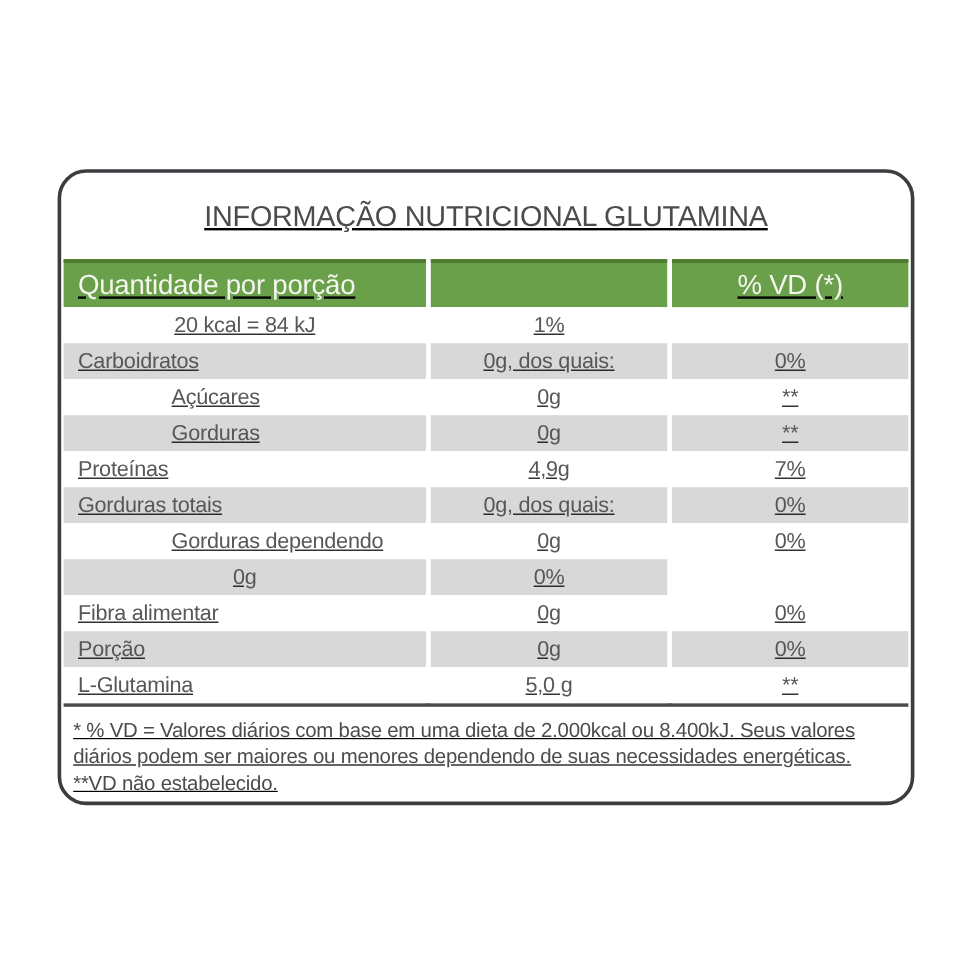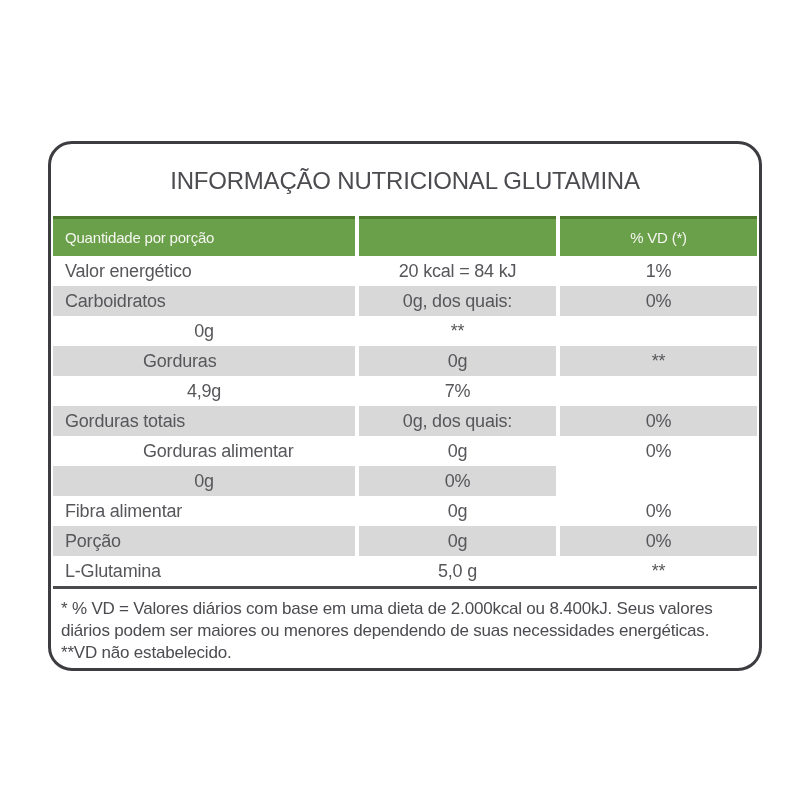--- a/index.html
+++ b/index.html
@@ -22,20 +22,21 @@
     position: absolute;
     left: 48px;
     top: 141px;
     width: 714px;
     height: 530px;
     box-sizing: border-box;
     background: #ffffff;
     border: 3px solid var(--border, #3c3c41);
     border-radius: 24px;
     overflow: hidden;
+    text-decoration: underline;
   }
   .title-block {
     height: 72px;
     display: flex;
     flex-direction: column;
     align-items: center;
     justify-content: center;
     color: var(--titletext, #4b4b50);
   }
   .title {
@@ -56,21 +57,21 @@
     margin: 0 2px;
   }
   .thead { height: 40px; }
   .th {
     box-sizing: border-box;
     background: var(--green, #6aa04a);
     border-top: 3px solid var(--greentop, #4e7a2f);
     color: #f4f6ef;
     display: flex;
     align-items: center;
-    font-size: 15px;
+    font-size: 23px;
   }
   .th.c1 { padding-left: 12px; }
   .th.c2 { }
   .th.c3 { justify-content: center; }
   .row { height: 30px; }
   .cell {
     display: flex;
     align-items: center;
     font-size: 18px;
     color: var(--text, #57575b);
@@ -103,49 +104,50 @@
     </div>
 
     <div class="grid thead">
       <div class="th c1">Quantidade por porção</div>
       <div class="th c2"></div>
       <div class="th c3">% VD (*)</div>
     </div>
 
     <div id="tbody">
         <div class="grid row">
-          <div class="cell c1">Valor energético</div>
           <div class="cell c2">20 kcal = 84 kJ</div>
           <div class="cell c3">1%</div>
         </div>
         <div class="grid row shaded">
           <div class="cell c1">Carboidratos</div>
           <div class="cell c2">0g, dos quais:</div>
           <div class="cell c3">0%</div>
         </div>
         <div class="grid row indent">
+          <div class="cell c1">Açúcares</div>
           <div class="cell c2">0g</div>
           <div class="cell c3">**</div>
         </div>
         <div class="grid row shaded indent">
           <div class="cell c1">Gorduras</div>
           <div class="cell c2">0g</div>
           <div class="cell c3">**</div>
         </div>
         <div class="grid row">
+          <div class="cell c1">Proteínas</div>
           <div class="cell c2">4,9g</div>
           <div class="cell c3">7%</div>
         </div>
         <div class="grid row shaded">
           <div class="cell c1">Gorduras totais</div>
           <div class="cell c2">0g, dos quais:</div>
           <div class="cell c3">0%</div>
         </div>
         <div class="grid row indent">
-          <div class="cell c1">Gorduras alimentar</div>
+          <div class="cell c1">Gorduras dependendo</div>
           <div class="cell c2">0g</div>
           <div class="cell c3">0%</div>
         </div>
         <div class="grid row shaded indent">
           <div class="cell c2">0g</div>
           <div class="cell c3">0%</div>
         </div>
         <div class="grid row">
           <div class="cell c1">Fibra alimentar</div>
           <div class="cell c2">0g</div>

